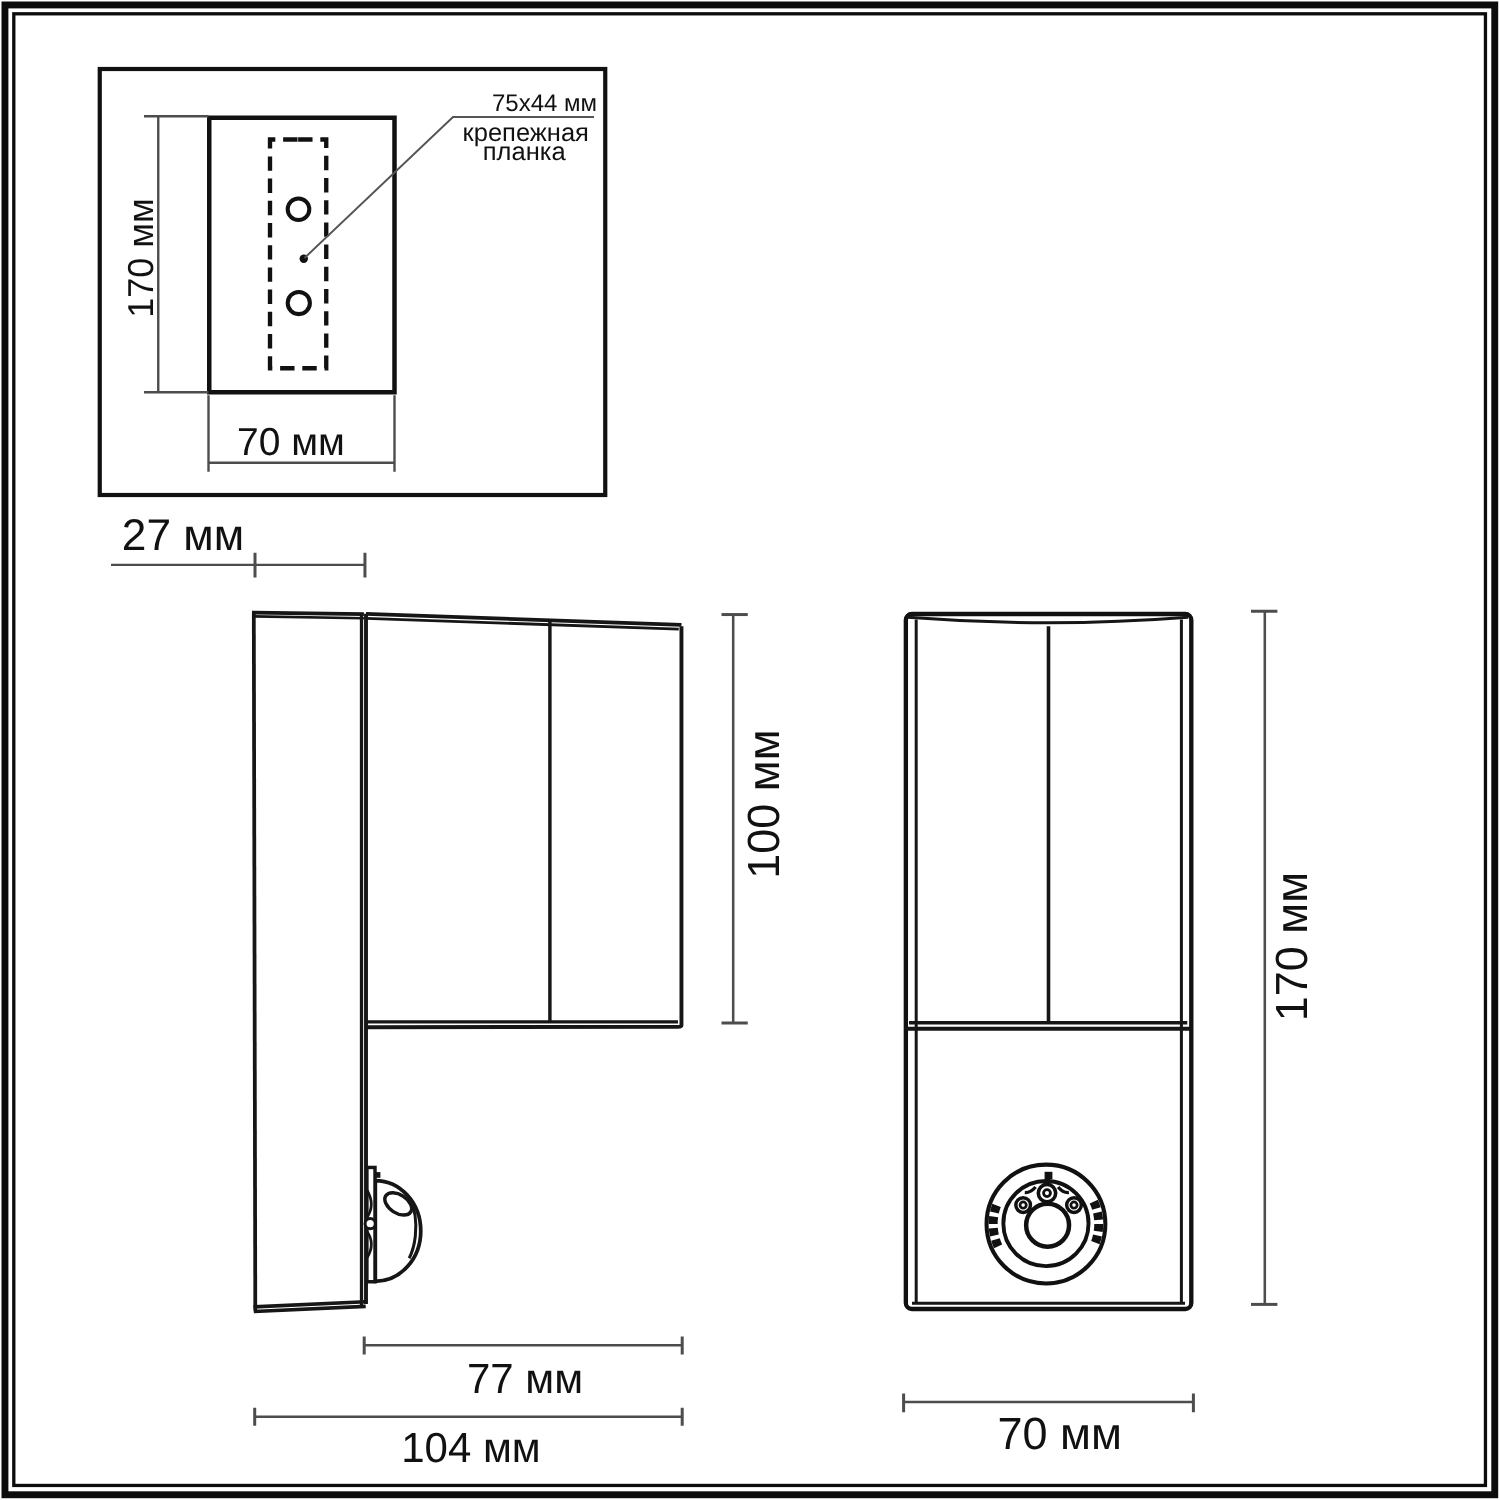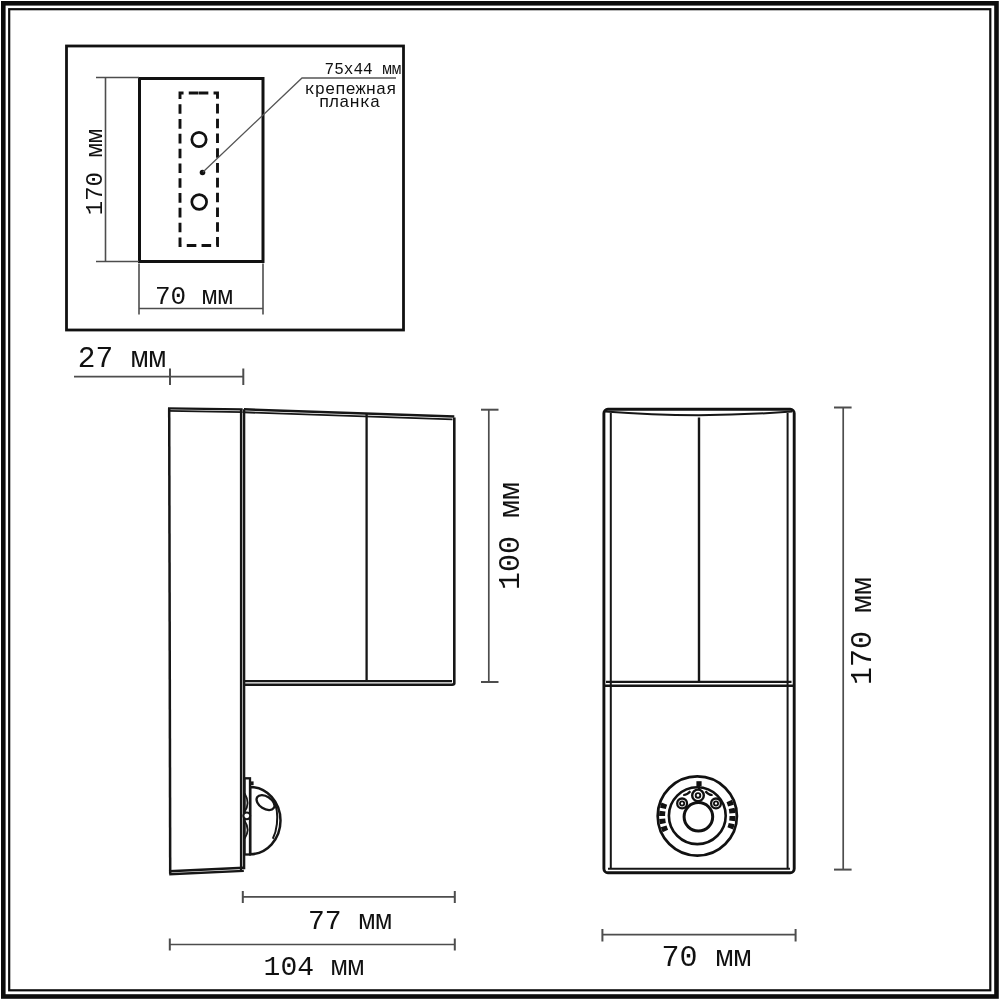--- a/index.html
+++ b/index.html
@@ -1,16 +1,16 @@
 <!DOCTYPE html>
 <html><head>
 <meta charset="utf-8">
 <style>
   html,body{margin:0;padding:0;background:#fff;}
-  .page{width:824px;height:1000px;position:relative;font-family:Liberation Mono, monospace;}
+  .page{width:824px;height:1000px;position:relative;font-family:Liberation Sans, sans-serif;}
   text{fill:#111;}
 </style>
 </head>
 <body>
 <div class="page">
 <svg width="1000" height="1000" viewBox="0 0 1000 1000" xmlns="http://www.w3.org/2000/svg">
   <rect x="0" y="0" width="1000" height="1000" fill="#ffffff"></rect>
 
   <rect x="3.3" y="3.3" width="993.2" height="993.2" fill="none" stroke="#0c0c0c" stroke-width="4.6"></rect>
 

